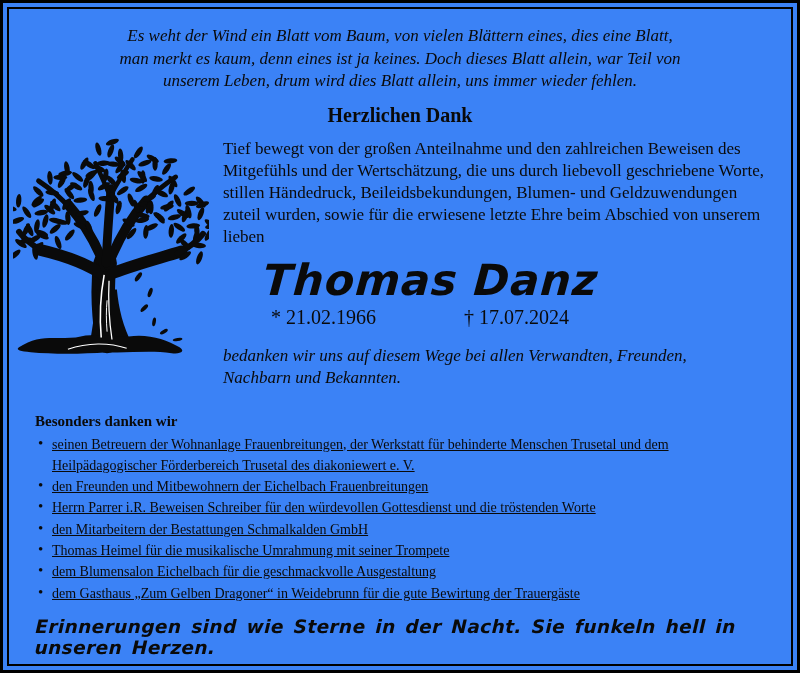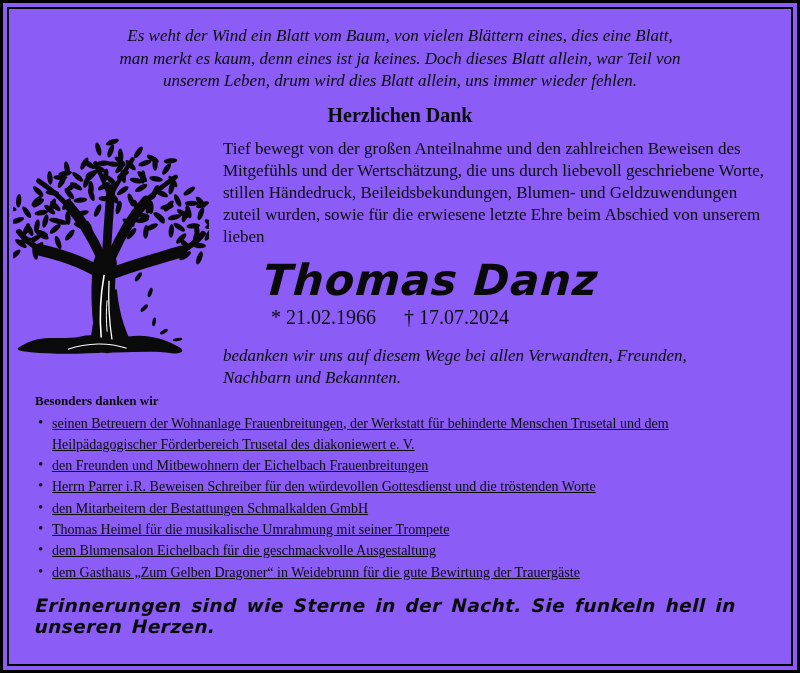--- a/index.html
+++ b/index.html
@@ -1,44 +1,44 @@
 <!DOCTYPE html>
 <html><head>
 <meta charset="utf-8">
 <style>
   * { margin:0; padding:0; box-sizing:border-box; }
   html,body { width:800px; height:673px; background:#fff; overflow:hidden; }
   body { font-family:"Liberation Serif", serif; color:#0a0a0a; }
 
-  .frame { position:absolute; inset:0; border:3px solid #000; padding:4px; background:#8b5cf6; }
+  .frame { position:absolute; inset:0; border:3px solid #000; padding:4px; background:#3b82f6; }
   .inner { width:100%; height:100%; border:2px solid #000; padding:10px 26px 8px 26px; overflow:hidden; }
 
   .poem { text-align:center; font-style:italic; font-size:17px; line-height:22.5px; margin-top:6px; }
 
   .headline { text-align:center; font-weight:bold; font-size:20px; margin-top:11px; margin-bottom:5px; }
 
   .main-row { display:flex; align-items:flex-start; }
   .tree-col { flex:0 0 172px; margin-left:-22px; margin-top:-4px; }
   .text-col { flex:1; padding-left:14px; }
 
   .intro { font-size:17px; line-height:22px; margin-top:6px; }
 
   .deceased-name {
     font-family:"DejaVu Sans", sans-serif;
     font-weight:bold; font-style:italic;
     font-size:43px; line-height:48px;
     letter-spacing:1px;
     margin:8px 0 2px 40px;
     transform:skewX(-4deg);
   }
-  .dates { display:flex; gap:28px; font-size:20px; margin-left:48px; }
+  .dates { display:flex; gap:88px; font-size:20px; margin-left:48px; }
 
   .thanks-all { font-size:17px; line-height:22px; margin-top:16px; max-width:520px;font-style:italic; }
 
-  .special-heading { font-weight:bold; font-size:13px; margin-top:4px; }
+  .special-heading { font-weight:bold; font-size:15px; margin-top:24px; }
 
   .thanks-list { list-style:none; margin-top:4px; }
   .thanks-list li {
     position:relative; padding-left:17px;
     font-size:14px; line-height:21.3px;text-decoration:underline;
   }
   .thanks-list li::before {
     content:"\2022"; position:absolute; left:3px; top:-1px; font-size:15px;
   }
 

